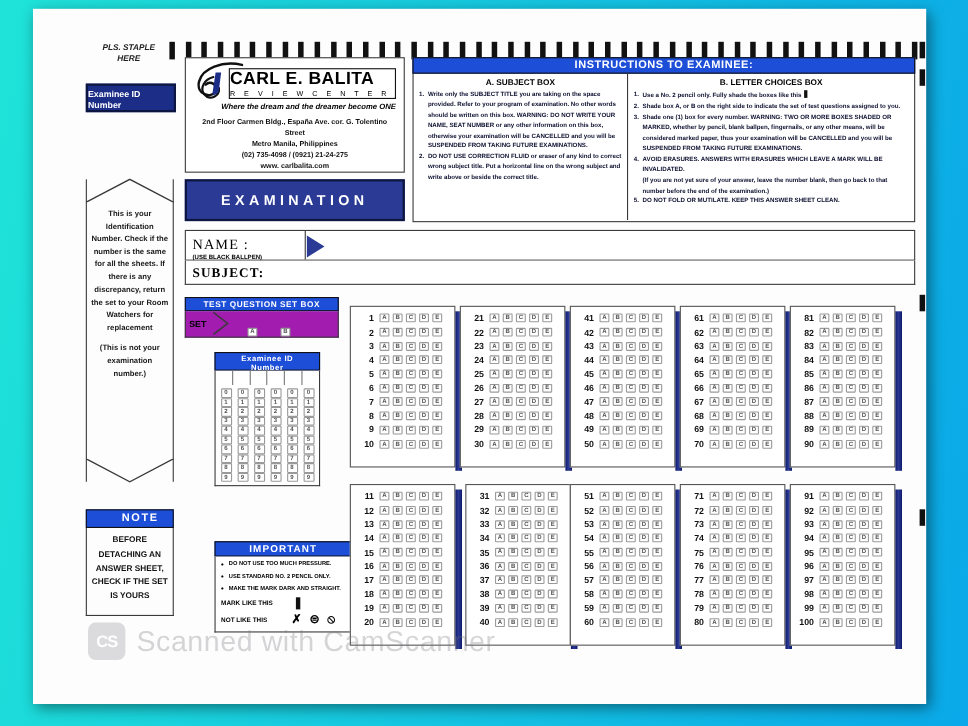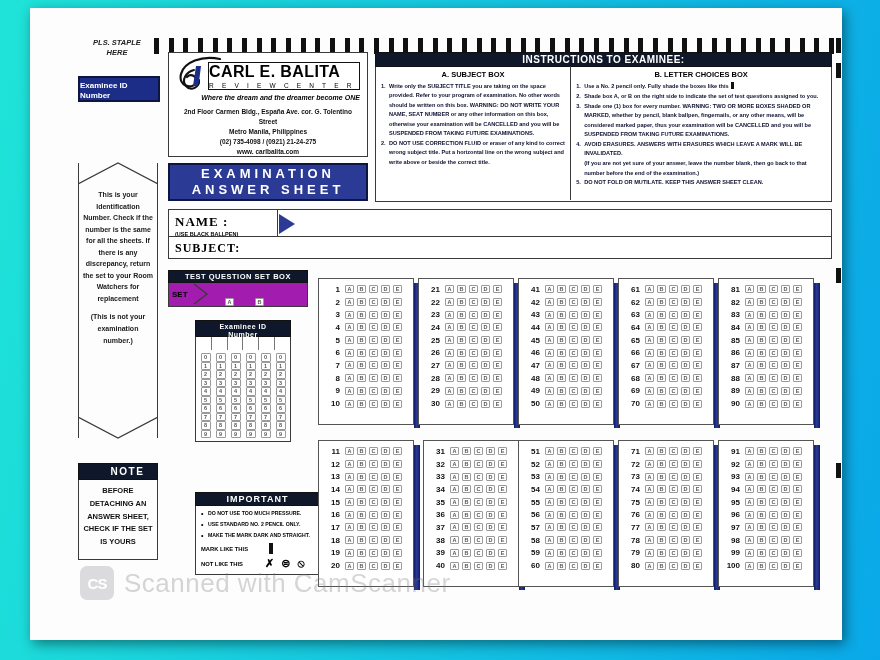--- a/index.html
+++ b/index.html
@@ -17,21 +17,21 @@
   }
   
   .tmarks-top {
     position: absolute; left: 124px; top: 30px; width: 680px; height: 16px;
     display: flex; justify-content: space-between;
   }
   .tmarks-top i { display:block; width: 5px; height: 16px; background:#111; }
   .tmark-side { position:absolute; width:5px; height:15px; background:#111; }
   
   .bluebar {
-    background: #0f172a; color: #fff; text-align: center;
+    background: #1d4ed8; color: #fff; text-align: center;
     font-weight: bold; letter-spacing: .5px;
     border: 1px solid #111;
   }
   
   .staple {
     position: absolute; left: 48px; top: 30px; width: 78px;
     font-size: 7.5px; font-style: italic; font-weight: bold;
     text-align: center; color: #222; line-height: 1.35;
   }
   .exid-badge {
@@ -84,21 +84,21 @@
     border:2px solid #0d1640; background:#2b3a94; color:#fff;
     display:flex; flex-direction:column; justify-content:center; align-items:center;
     font-weight:bold; letter-spacing:4px; font-size:13px; line-height:1.25;
   }
   
   .name-row {
     position:absolute; left:138px; top:201px; width:664px; height:28px;
     border:1px solid #3a3a3a; background:#fff;
   }
   .name-lbl { position:absolute; left:6px; top:4px; }
-  .name-lbl .big { font-family:"Liberation Serif", serif; font-size:13px; font-weight:bold; letter-spacing:1px; }
+  .name-lbl .big { font-family:"Liberation Serif", serif; font-size:13px; font-weight:normal; letter-spacing:1px; }
   .name-lbl .sm { font-size:5.5px; font-weight:bold; margin-top:1px; }
   .name-div { position:absolute; left:108px; top:0; width:1px; height:100%; background:#3a3a3a; }
   .tri { position:absolute; left:110px; top:4px; width:0; height:0;
          border-top:10px solid transparent; border-bottom:10px solid transparent;
          border-left:16px solid #2b3a94; }
   .subj-row {
     position:absolute; left:138px; top:229px; width:664px; height:22px;
     border:1px solid #3a3a3a; border-top:none; background:#fff;
   }
   .subj-lbl { position:absolute; left:6px; top:4px;
@@ -267,21 +267,20 @@
     <div class="logo-addr">
       <div>2nd Floor Carmen Bldg., España Ave. cor. G. Tolentino Street</div>
       <div>Metro Manila, Philippines</div>
       <div>(02) 735-4098 / (0921) 21-24-275</div>
       <div>www. carlbalita.com</div>
     </div>
   </div>
 
   <div class="exam-title">
     <span>EXAMINATION</span>
-    <span>ANSWER SHEET</span>
   </div>
 
   <div class="name-row">
     <div class="name-lbl">
       <div class="big">NAME :</div>
       <div class="sm">(USE BLACK BALLPEN)</div>
     </div>
     <div class="name-div"></div>
     <div class="tri"></div>
     <div style="position:absolute;left:130px;top:6px;font-size:11px;"></div>

